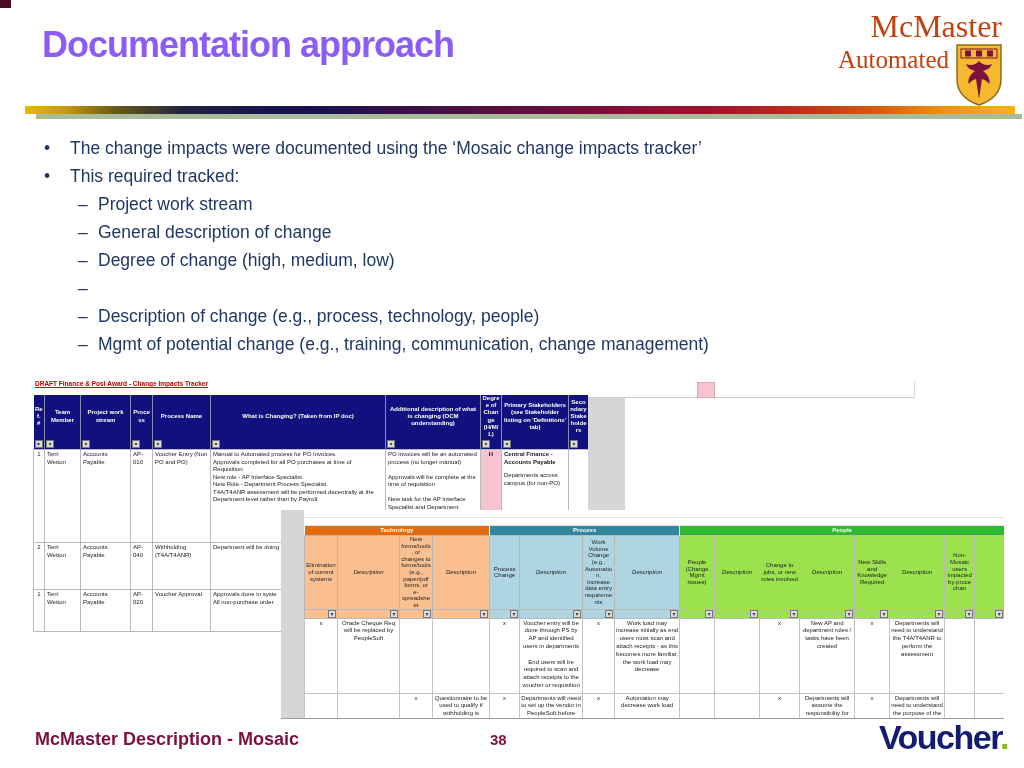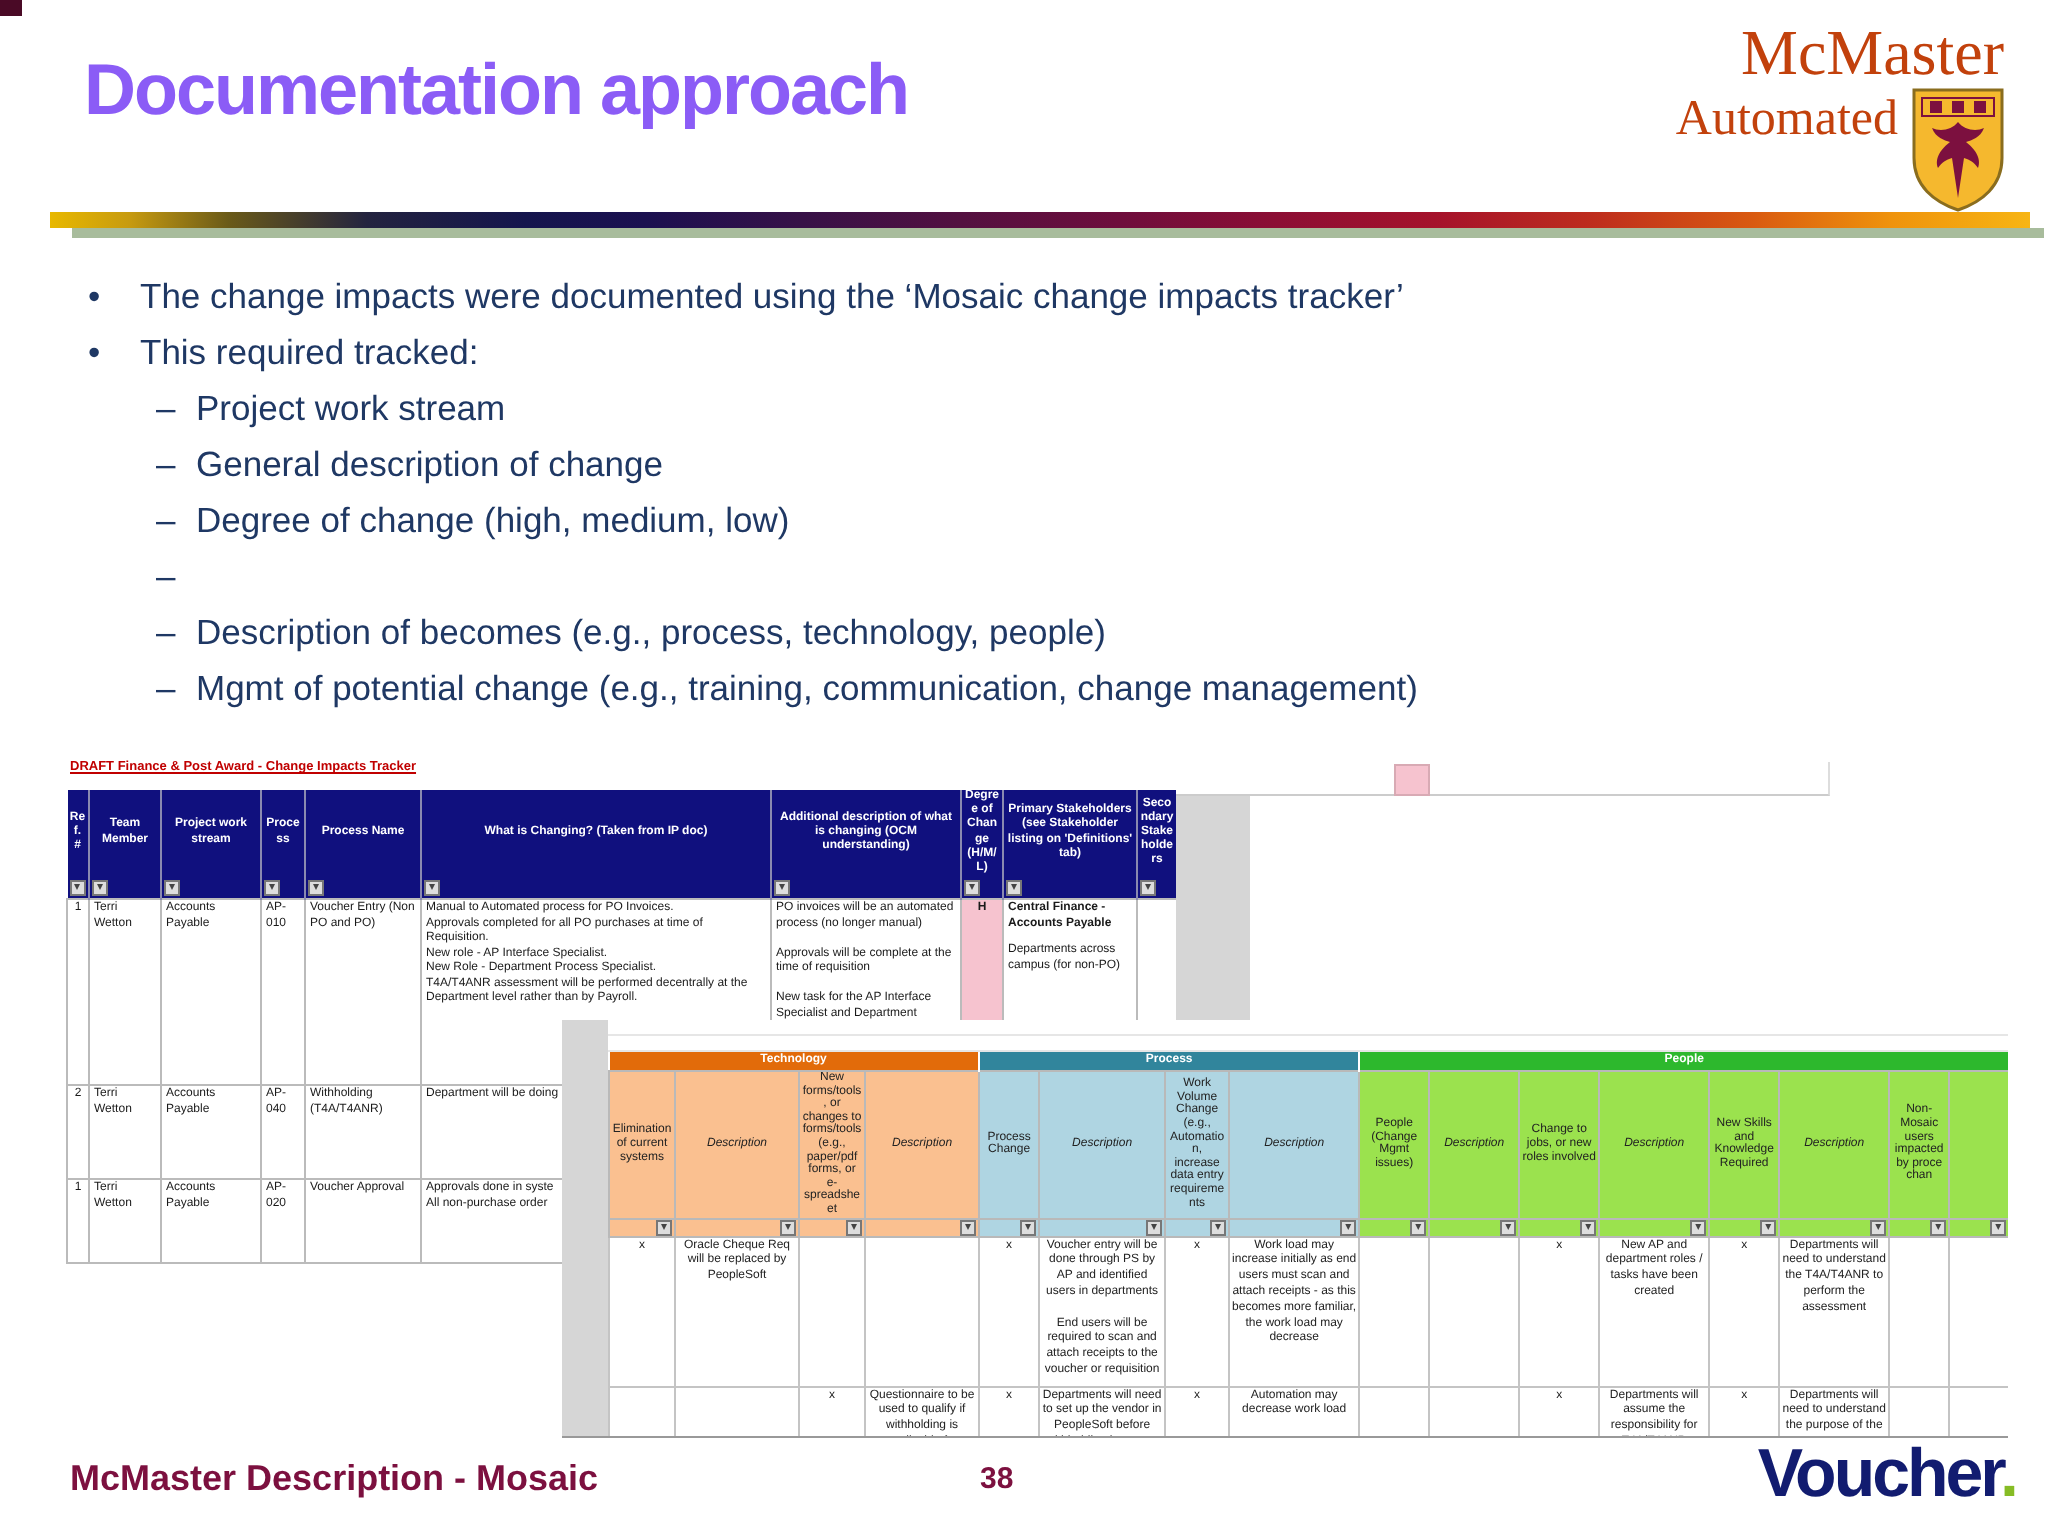--- a/index.html
+++ b/index.html
@@ -118,21 +118,21 @@
     </div>
     <div class="bi bs">
       <span class="m">–</span>
       <span>Degree of change (high, medium, low)</span>
     </div>
     <div class="bi bs">
       <span class="m">–</span>
     </div>
     <div class="bi bs">
       <span class="m">–</span>
-      <span>Description of becomes (e.g., process, technology, people)</span>
+      <span>Description of change (e.g., process, technology, people)</span>
     </div>
     <div class="bi bs">
       <span class="m">–</span>
       <span>Mgmt of potential change (e.g., training, communication, change management)</span>
     </div>
   </div>
 
   <div class="shot1">
     <div class="s1title">DRAFT Finance &amp; Post Award - Change Impacts Tracker</div>
     <table class="t1">

